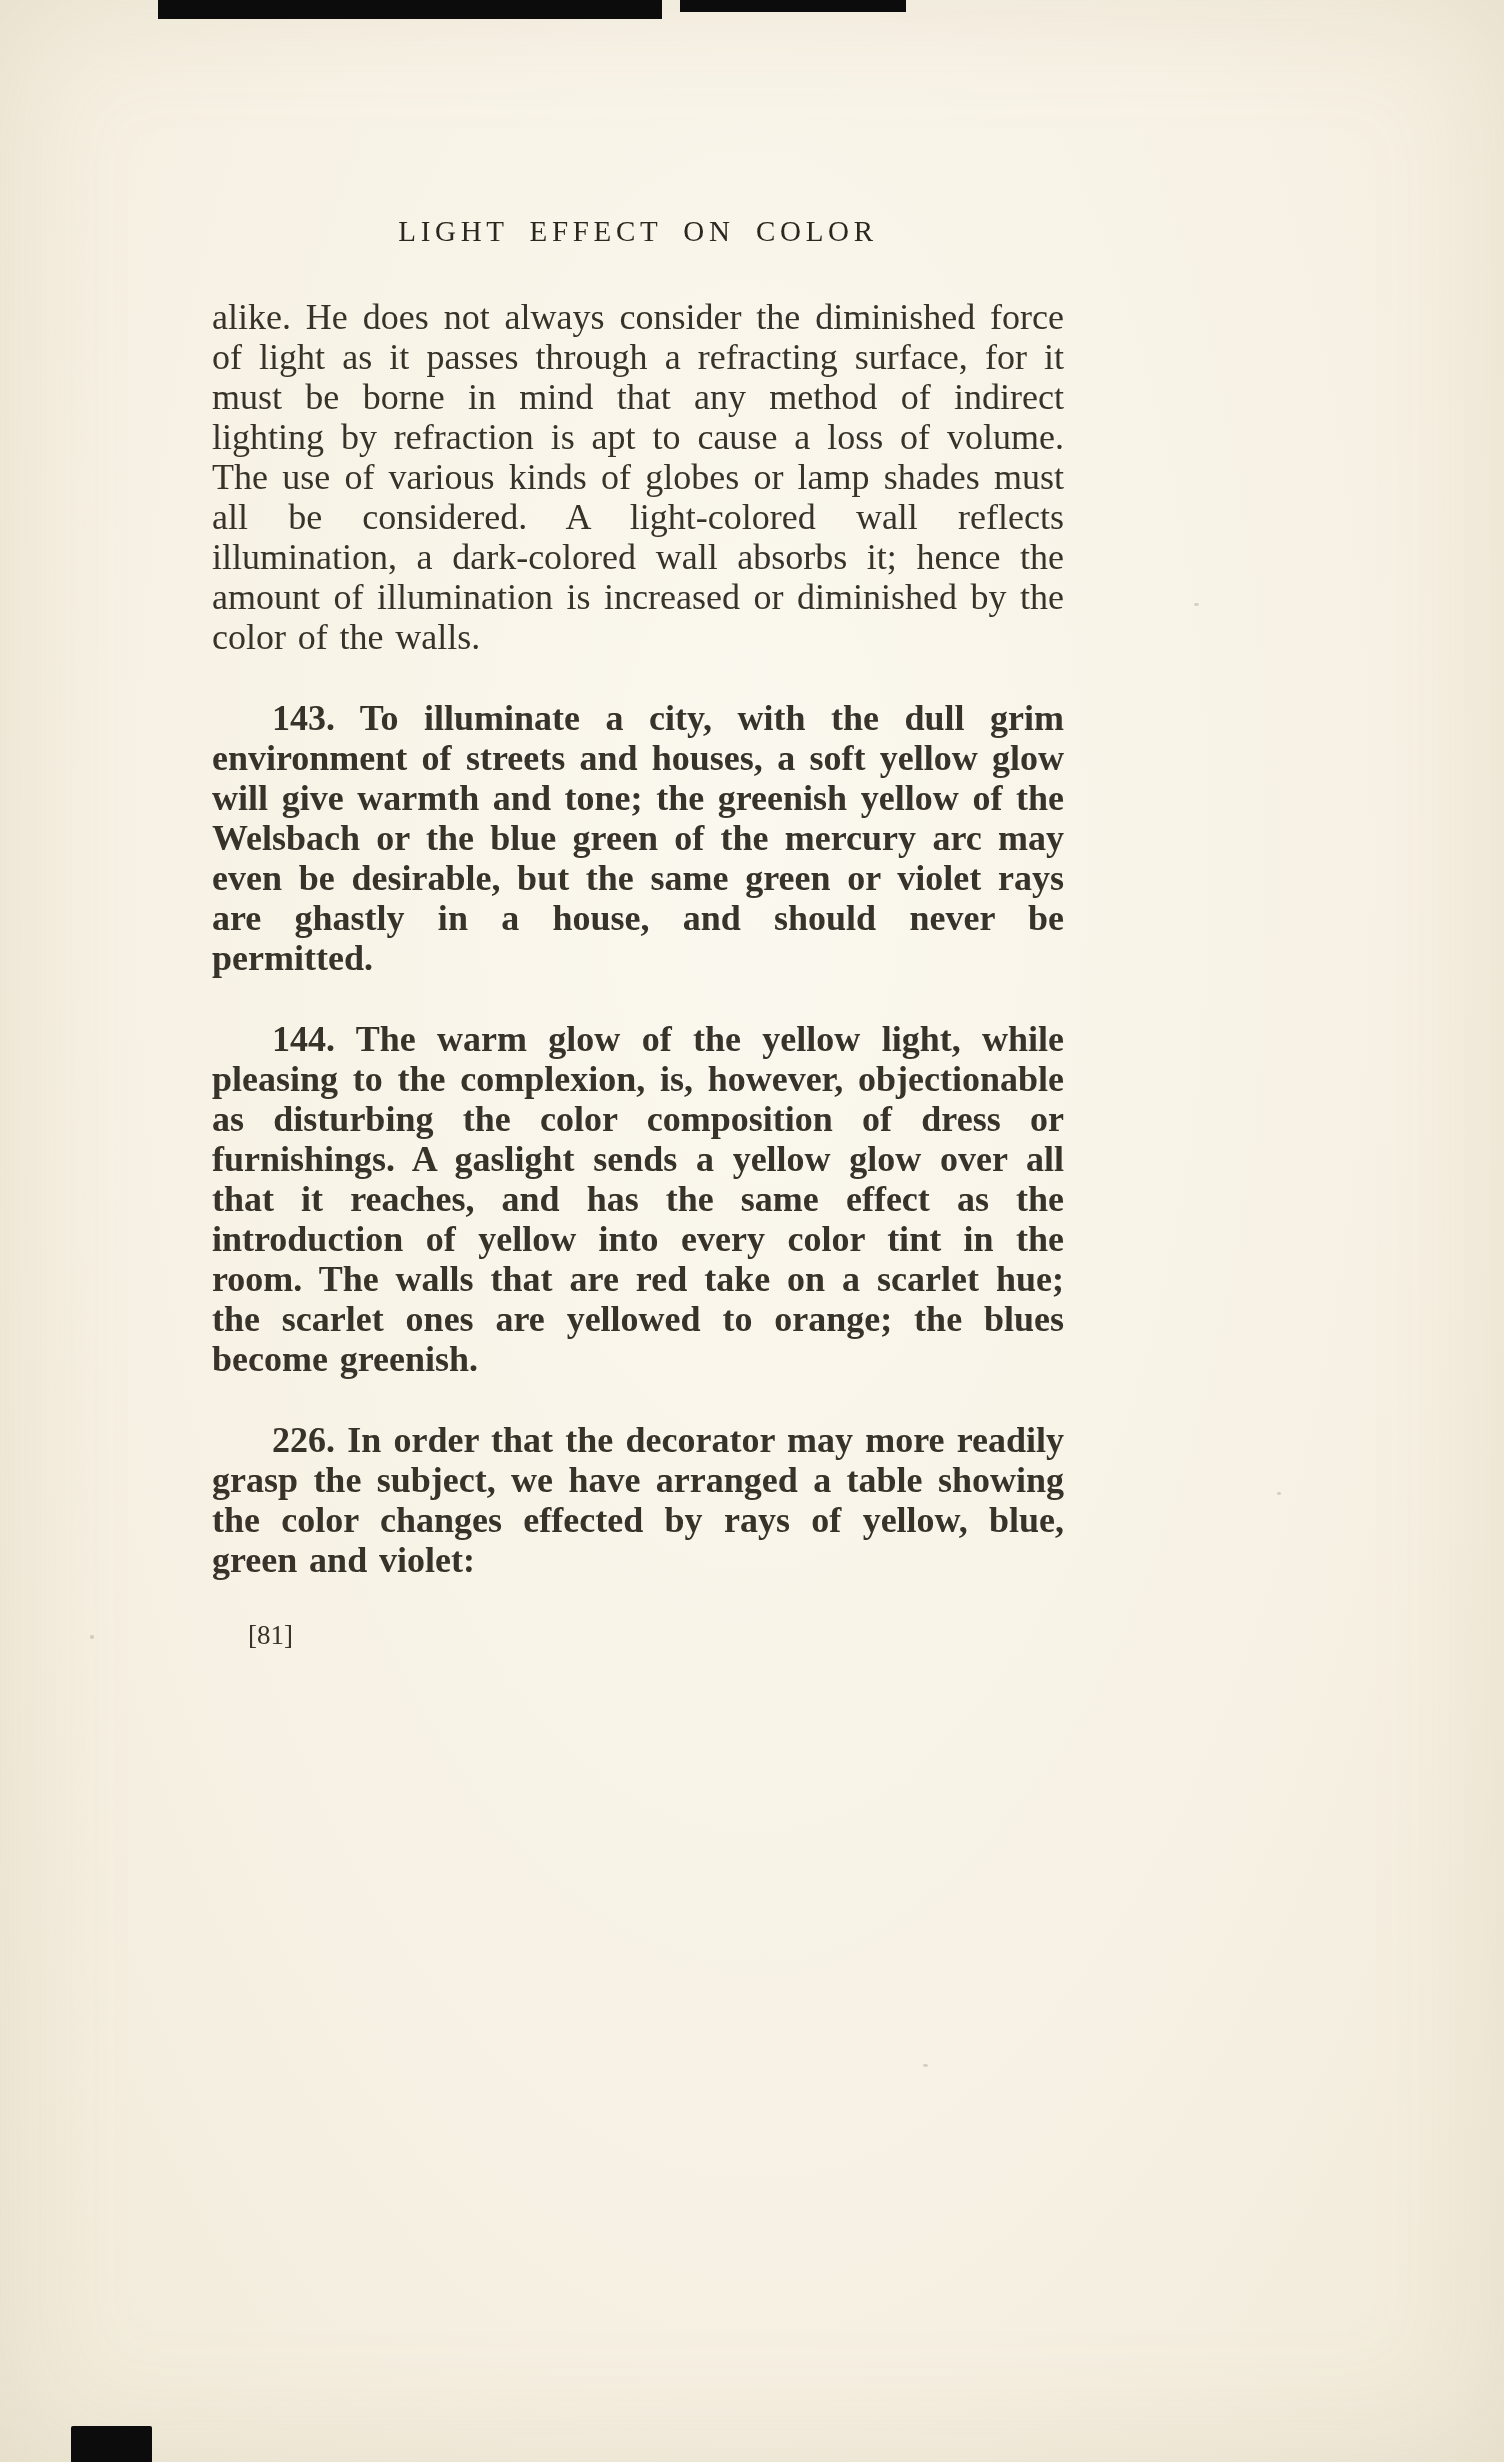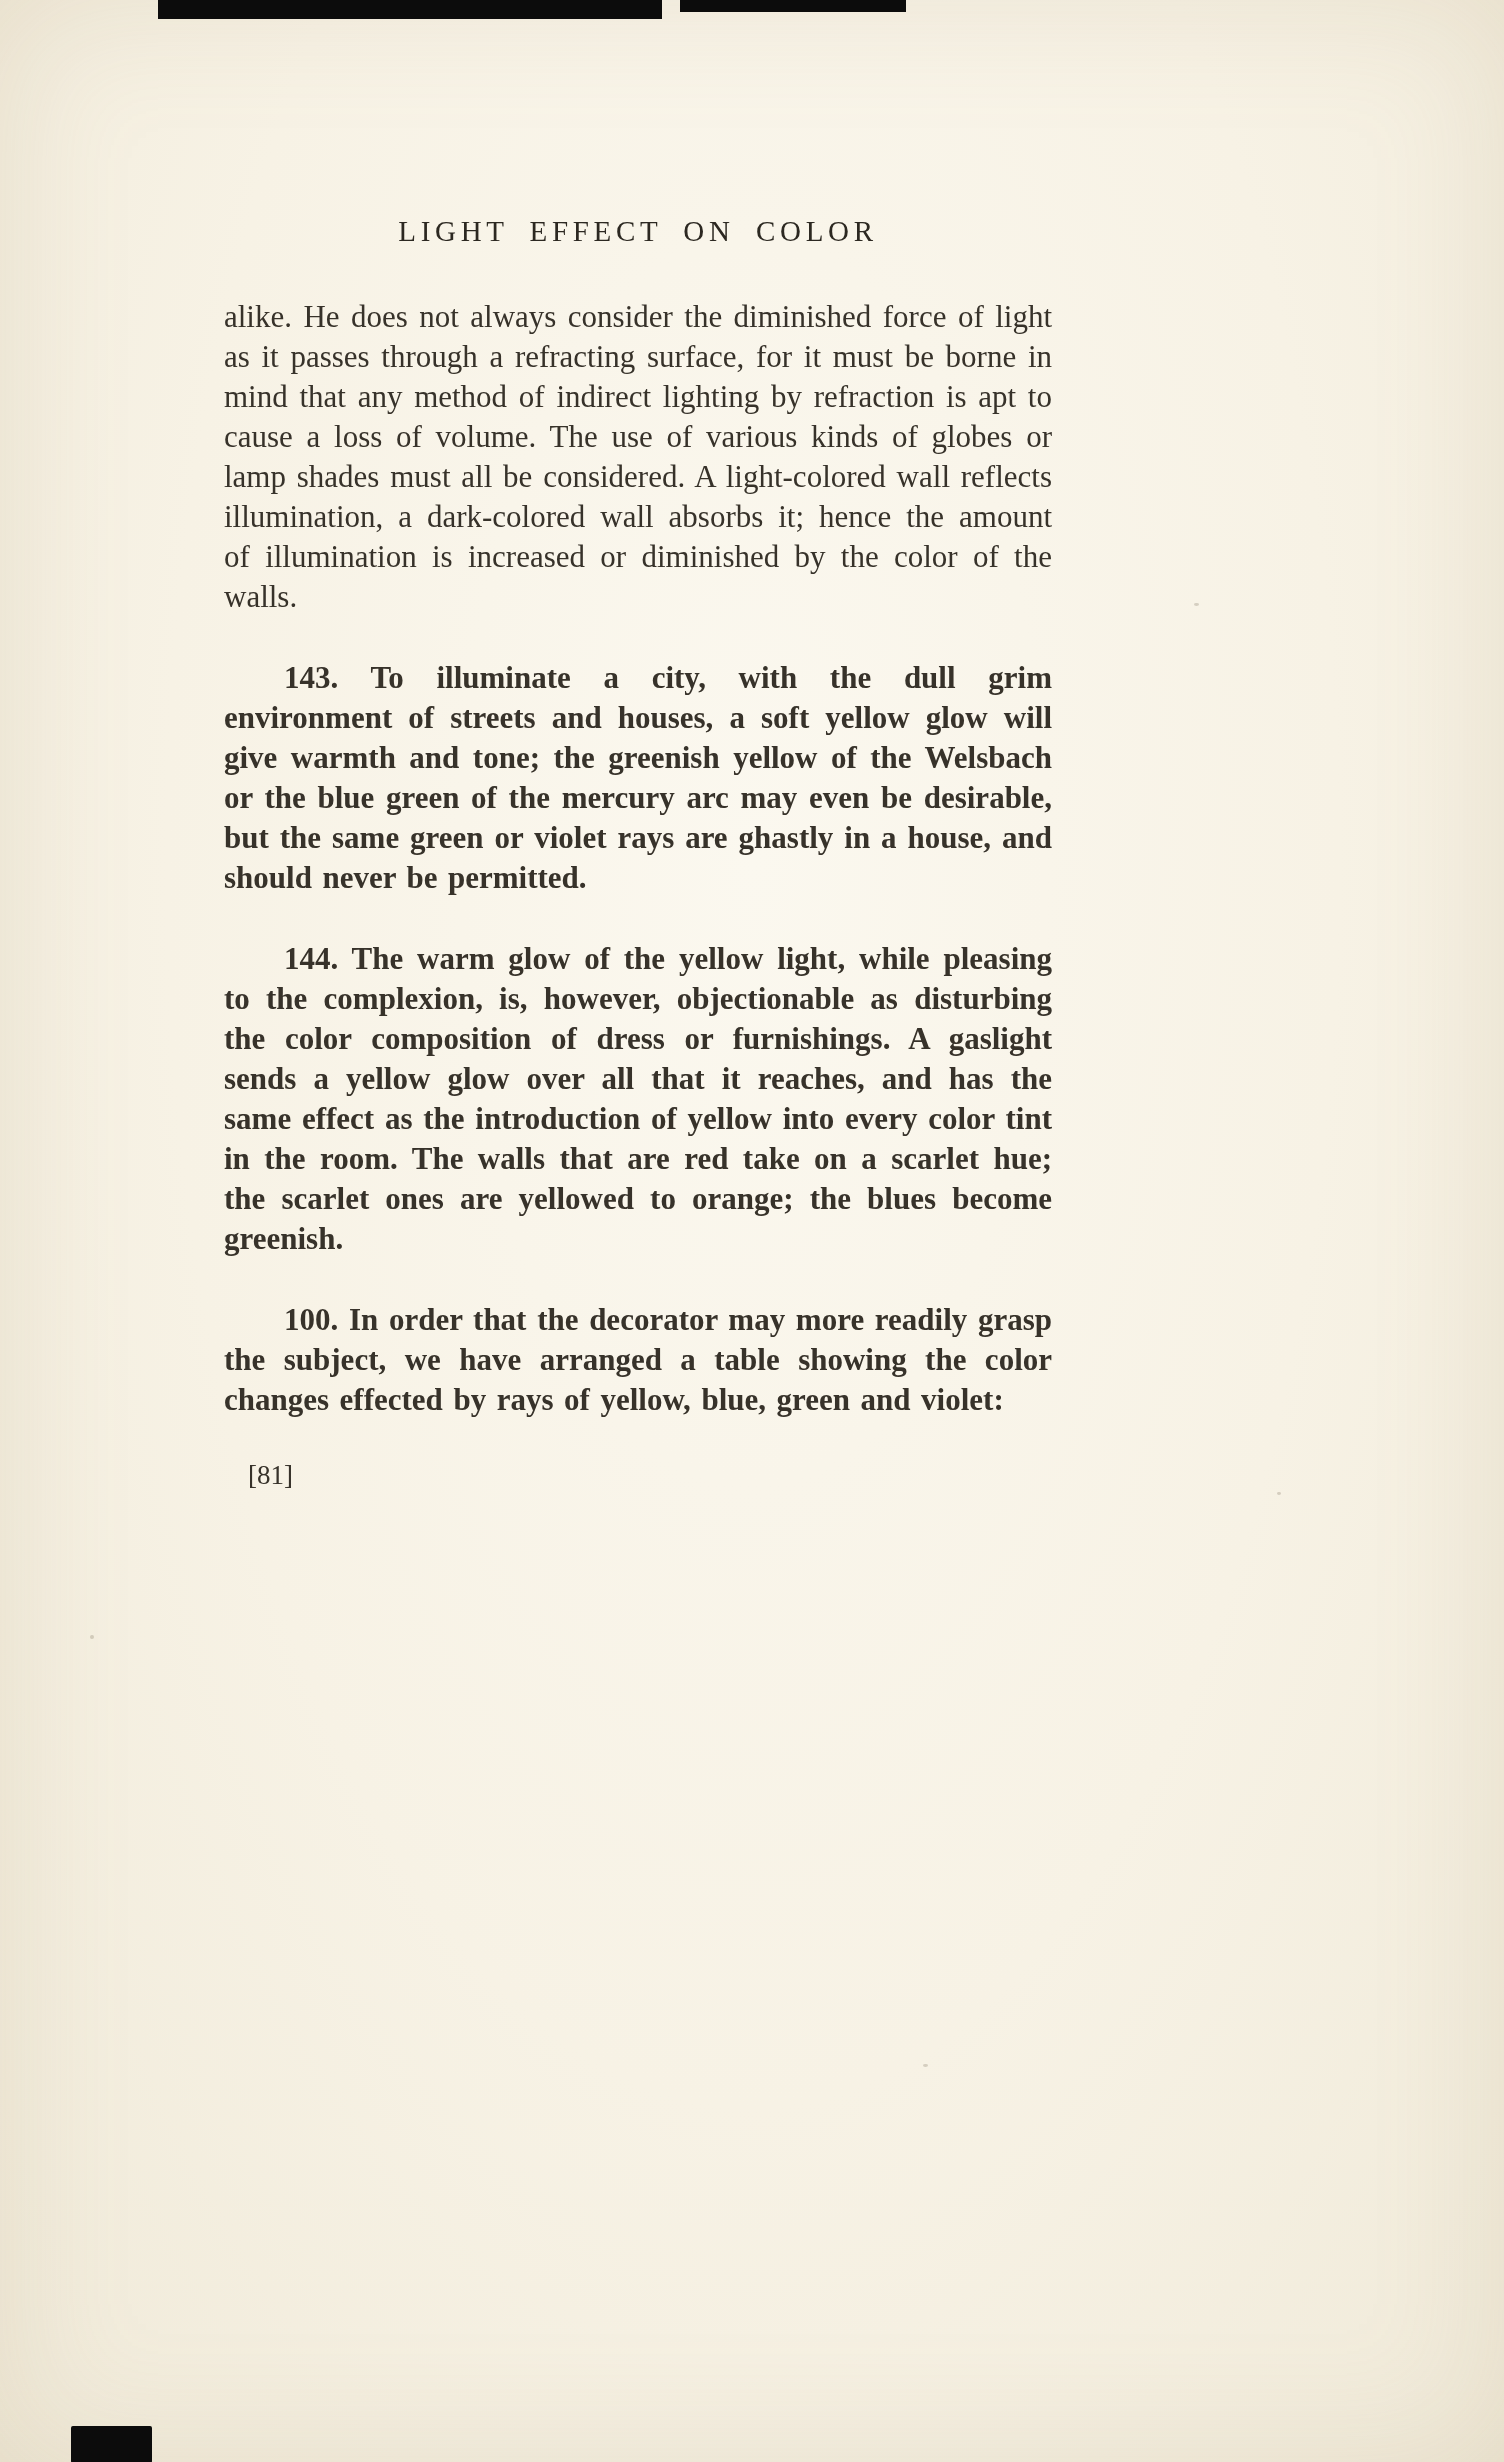--- a/index.html
+++ b/index.html
@@ -50,22 +50,22 @@
     margin: 0 0 49px 0;
     font-size: 29px;
     font-weight: normal;
     letter-spacing: 4.7px;
     word-spacing: 9.4px;
     text-align: center;
     color: #2c2821;
   }
 
   p.body-par {
-    margin: 12px;
-    font-size: 31px;
+    margin: 0;
+    font-size: 36px;
     line-height: 40px;
     text-align: justify;
     word-spacing: 2.8px;
     color: #37322a;
   }
   p.body-par + p.body-par {
     margin-top: 41px;
     font-weight: bold;
   }
   p.body-par.indented {
@@ -96,20 +96,20 @@
   <div class="text-col">
 
     <h1 class="heading">LIGHT EFFECT ON COLOR</h1>
 
     <p class="body-par">alike. He does not always consider the diminished force of light as it passes through a refracting surface, for it must be borne in mind that any method of indirect lighting by refraction is apt to cause a loss of volume. The use of various kinds of globes or lamp shades must all be considered. A light-colored wall reflects illumination, a dark-colored wall absorbs it; hence the amount of illumination is increased or diminished by the color of the walls.</p>
 
     <p class="body-par indented">143. To illuminate a city, with the dull grim environment of streets and houses, a soft yellow glow will give warmth and tone; the greenish yellow of the Welsbach or the blue green of the mercury arc may even be desirable, but the same green or violet rays are ghastly in a house, and should never be permitted.</p>
 
     <p class="body-par indented">144. The warm glow of the yellow light, while pleasing to the complexion, is, however, objectionable as disturbing the color composition of dress or furnishings. A gaslight sends a yellow glow over all that it reaches, and has the same effect as the introduction of yellow into every color tint in the room. The walls that are red take on a scarlet hue; the scarlet ones are yellowed to orange; the blues become greenish.</p>
 
-    <p class="body-par indented">100. In order that the decorator may more readily grasp the subject, we have arranged a table showing the color changes effected by rays of yellow, blue, green and violet:</p>
+    <p class="body-par indented">226. In order that the decorator may more readily grasp the subject, we have arranged a table showing the color changes effected by rays of yellow, blue, green and violet:</p>
 
     <div class="page-number">[81]</div>
 
   </div>
 
 </div>
 
 
 </body></html>

